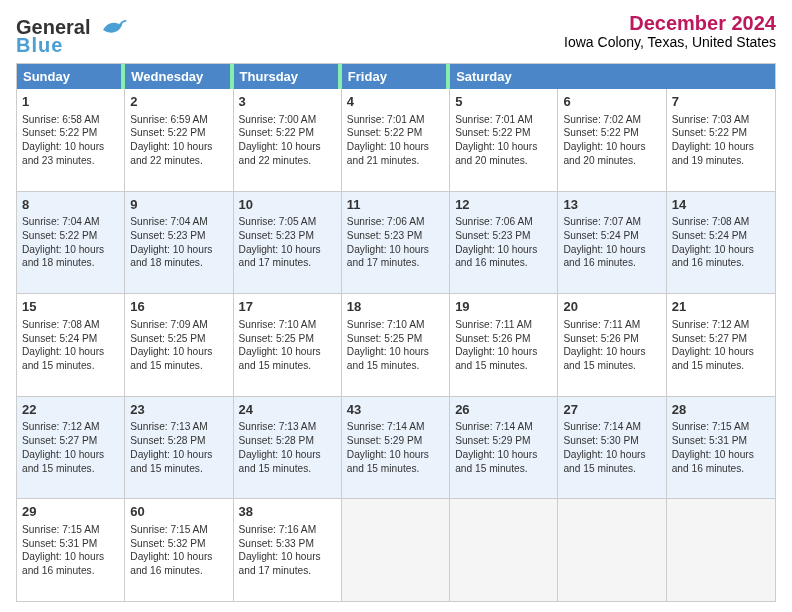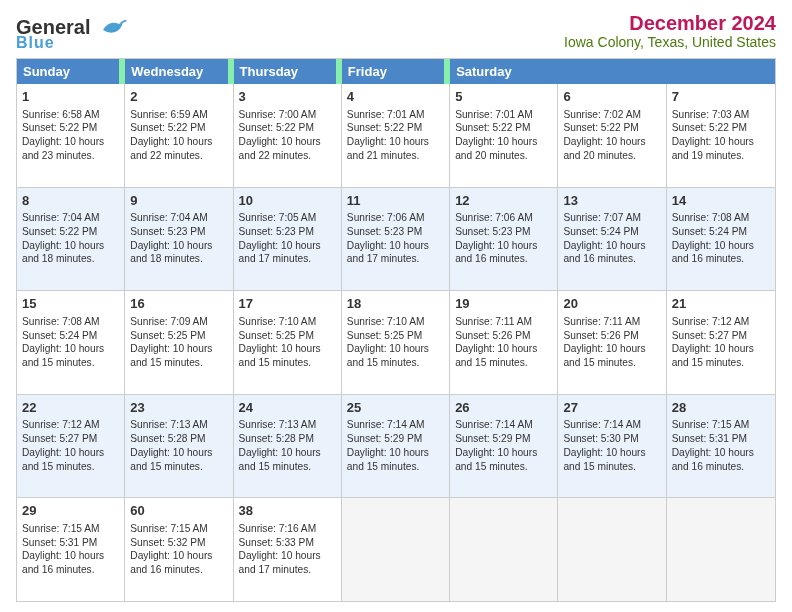--- a/index.html
+++ b/index.html
@@ -38,39 +38,39 @@
       text-align: right;
     }
     .main-title {
       font-size: 20px;
       font-weight: bold;
       color: #be185d;
       line-height: 1.1;
     }
     .subtitle {
       font-size: 14px;
-      color: #4d7c0f;
+      color: #000000;
     }
     .calendar {
       flex: 1;
       display: flex;
       flex-direction: column;
       border: 1px solid #ccc;
     }
     .cal-header-row {
       display: grid;
       grid-template-columns: repeat(7, 1fr);
       background: #4a86c8;
     }
     .cal-header-cell {
       color: #fff;
       font-size: 13px;
       font-weight: bold;
       padding: 5px 6px;
-      border-right: 6px solid #86efac;
+      border-right: 4px solid #86efac;
       text-align: left;
     }
     .cal-header-cell:last-child { border-right: none; }
     .cal-body {
       flex: 1;
       display: flex;
       flex-direction: column;
     }
     .cal-week {
       flex: 1;
@@ -107,21 +107,21 @@
     <div class="logo">
       <div class="logo-row">
         <div style="font-size:20px;font-weight:bold;color:#333;line-height:1;text-align:right;">
           <span style="color:#333;">General</span>
         </div>
         <svg width="32" height="22" viewBox="0 0 32 22" style="margin-left:3px;">
           <path d="M8 14 Q14 4 24 8 Q20 12 16 10 Q22 10 28 6 Q26 14 20 16 Q14 18 8 14Z" fill="#4a9fd4"></path>
           <path d="M24 8 Q30 2 32 5 Q28 7 24 8Z" fill="#4a9fd4"></path>
         </svg>
       </div>
-      <div style="font-size:16px;font-weight:bold;color:#4a9fd4;margin-top:-4px;letter-spacing:1px;">
+      <div style="font-size:20px;font-weight:bold;color:#4a9fd4;margin-top:-4px;letter-spacing:1px;">
         Blue
       </div>
     </div>
     <div class="title-block">
       <div class="main-title">December 2024</div>
       <div class="subtitle">Iowa Colony, Texas, United States</div>
     </div>
   </div>
 
   <div class="calendar">
@@ -302,21 +302,21 @@
             <div>and 15 minutes.</div>
           </div>
           <div class="cal-cell alt-row">
             <span class="day-num">24</span>
             <div>Sunrise: 7:13 AM</div>
             <div>Sunset: 5:28 PM</div>
             <div>Daylight: 10 hours</div>
             <div>and 15 minutes.</div>
           </div>
           <div class="cal-cell alt-row">
-            <span class="day-num">25</span>
+            <span class="day-num">43</span>
             <div>Sunrise: 7:14 AM</div>
             <div>Sunset: 5:29 PM</div>
             <div>Daylight: 10 hours</div>
             <div>and 15 minutes.</div>
           </div>
           <div class="cal-cell alt-row">
             <span class="day-num">26</span>
             <div>Sunrise: 7:14 AM</div>
             <div>Sunset: 5:29 PM</div>
             <div>Daylight: 10 hours</div>

